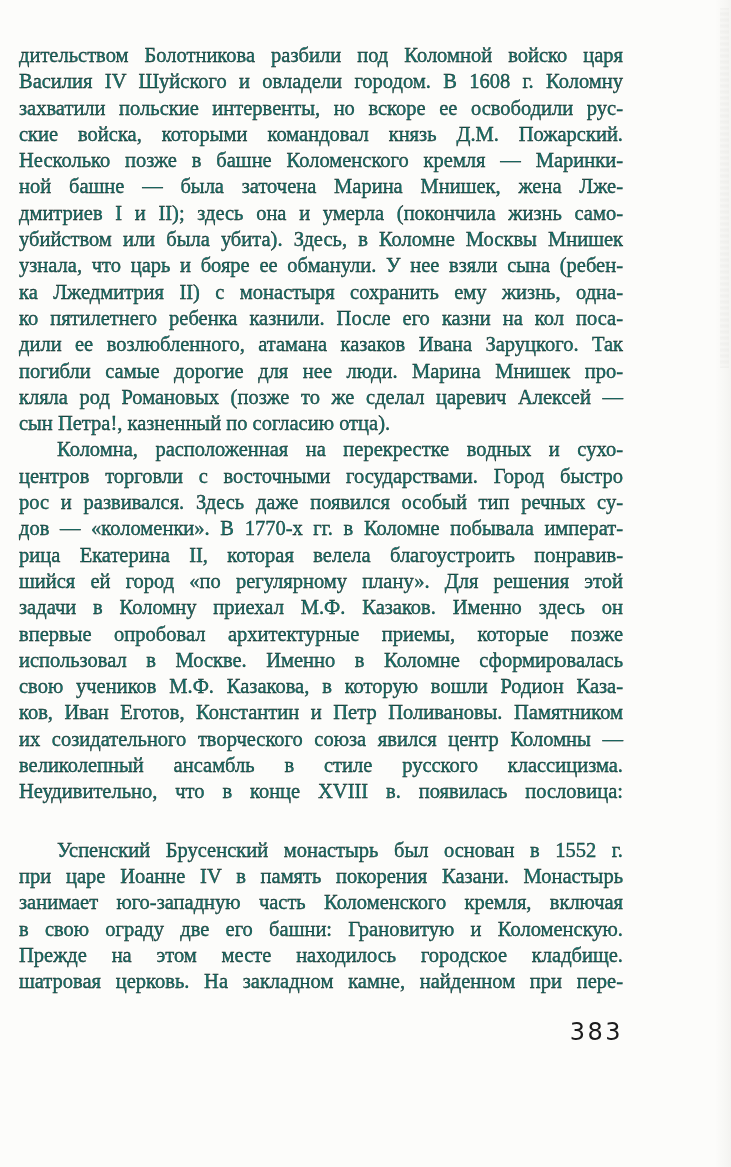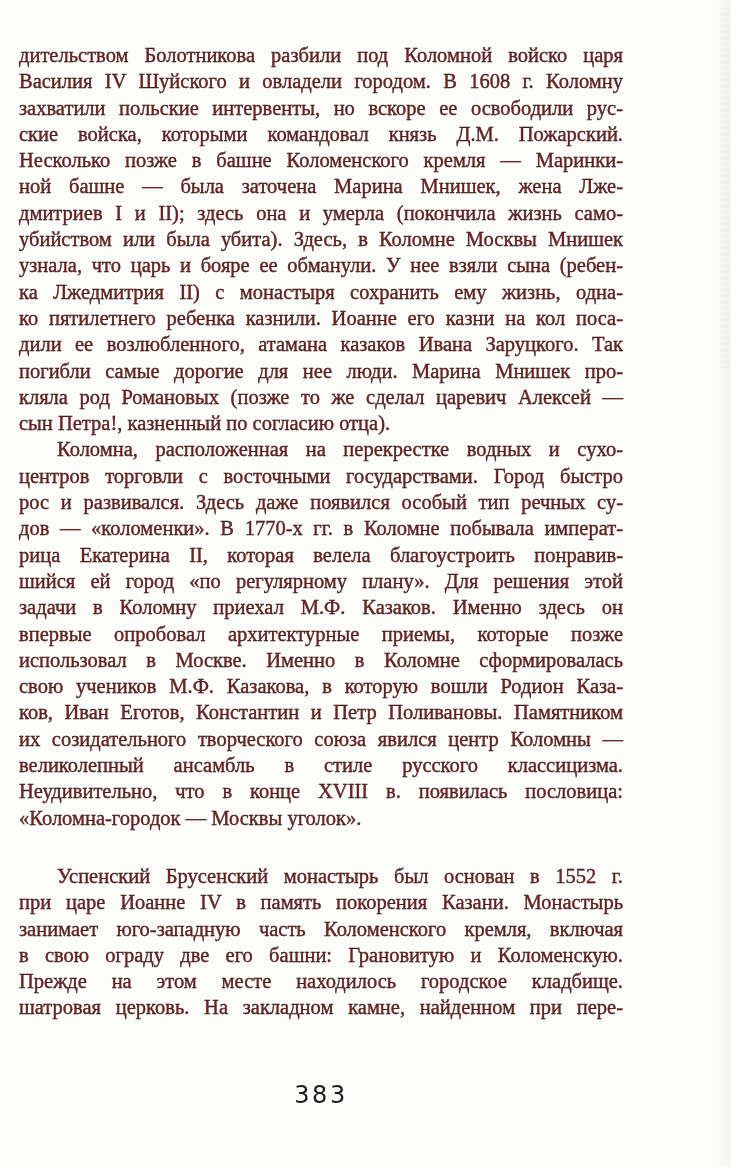--- a/index.html
+++ b/index.html
@@ -21,41 +21,41 @@
     width: 604px;
   }
   .para {
     margin: 0;
     padding: 0;
   }
   .line {
     font-family: "Liberation Serif", "DejaVu Serif", serif;
     font-size: 20.5px;
     line-height: 26.3px;
-    color: #7f1d1d;
+    color: #0f766e;
     -webkit-text-stroke: 0.35px #171513;
     text-align: justify;
     text-align-last: justify;
     width: 604px;
   }
   .line.para-last {
     text-align-last: left;
   }
   .line.indent {
     text-indent: 38px;
   }
   .para.gap-before {
     margin-top: 32px;
   }
   .page-number {
     position: absolute;
-    top: 1081px;
+    top: 1018px;
     left: 19px;
     width: 604px;
-    text-align: center;
+    text-align: right;
     font-family: "DejaVu Sans", "Liberation Sans", sans-serif;
     font-size: 24px;
     letter-spacing: 2.5px;
     color: #1c1c1c;
   }
   
   .scan-edge {
     position: absolute;
     right: 0;
     top: 0;
@@ -95,21 +95,21 @@
       <div class="line">дительством Болотникова разбили под Коломной войско царя</div>
       <div class="line">Василия IV Шуйского и овладели городом. В 1608 г. Коломну</div>
       <div class="line">захватили польские интервенты, но вскоре ее освободили рус-</div>
       <div class="line">ские войска, которыми командовал князь Д.М. Пожарский.</div>
       <div class="line">Несколько позже в башне Коломенского кремля — Маринки-</div>
       <div class="line">ной башне — была заточена Марина Мнишек, жена Лже-</div>
       <div class="line">дмитриев I и II); здесь она и умерла (покончила жизнь само-</div>
       <div class="line">убийством или была убита). Здесь, в Коломне Москвы Мнишек</div>
       <div class="line">узнала, что царь и бояре ее обманули. У нее взяли сына (ребен-</div>
       <div class="line">ка Лжедмитрия II) с монастыря сохранить ему жизнь, одна-</div>
-      <div class="line">ко пятилетнего ребенка казнили. Иоанне его казни на кол поса-</div>
+      <div class="line">ко пятилетнего ребенка казнили. После его казни на кол поса-</div>
       <div class="line">дили ее возлюбленного, атамана казаков Ивана Заруцкого. Так</div>
       <div class="line">погибли самые дорогие для нее люди. Марина Мнишек про-</div>
       <div class="line">кляла род Романовых (позже то же сделал царевич Алексей —</div>
       <div class="line para-last">сын Петра!, казненный по согласию отца).</div>
     </div>
 
     <div class="para">
       <div class="line indent">Коломна, расположенная на перекрестке водных и сухо-</div>
       <div class="line">центров торговли с восточными государствами. Город быстро</div>
       <div class="line">рос и развивался. Здесь даже появился особый тип речных су-</div>
@@ -117,21 +117,20 @@
       <div class="line">рица Екатерина II, которая велела благоустроить понравив-</div>
       <div class="line">шийся ей город «по регулярному плану». Для решения этой</div>
       <div class="line">задачи в Коломну приехал М.Ф. Казаков. Именно здесь он</div>
       <div class="line">впервые опробовал архитектурные приемы, которые позже</div>
       <div class="line">использовал в Москве. Именно в Коломне сформировалась</div>
       <div class="line">свою учеников М.Ф. Казакова, в которую вошли Родион Каза-</div>
       <div class="line">ков, Иван Еготов, Константин и Петр Поливановы. Памятником</div>
       <div class="line">их созидательного творческого союза явился центр Коломны —</div>
       <div class="line">великолепный ансамбль в стиле русского классицизма.</div>
       <div class="line">Неудивительно, что в конце XVIII в. появилась пословица:</div>
-      <div class="line para-last">«Коломна-городок — Москвы уголок».</div>
     </div>
 
     <div class="para gap-before">
       <div class="line indent">Успенский Брусенский монастырь был основан в 1552 г.</div>
       <div class="line">при царе Иоанне IV в память покорения Казани. Монастырь</div>
       <div class="line">занимает юго-западную часть Коломенского кремля, включая</div>
       <div class="line">в свою ограду две его башни: Грановитую и Коломенскую.</div>
       <div class="line">Прежде на этом месте находилось городское кладбище.</div>
       <div class="line">шатровая церковь. На закладном камне, найденном при пере-</div>
     </div>

